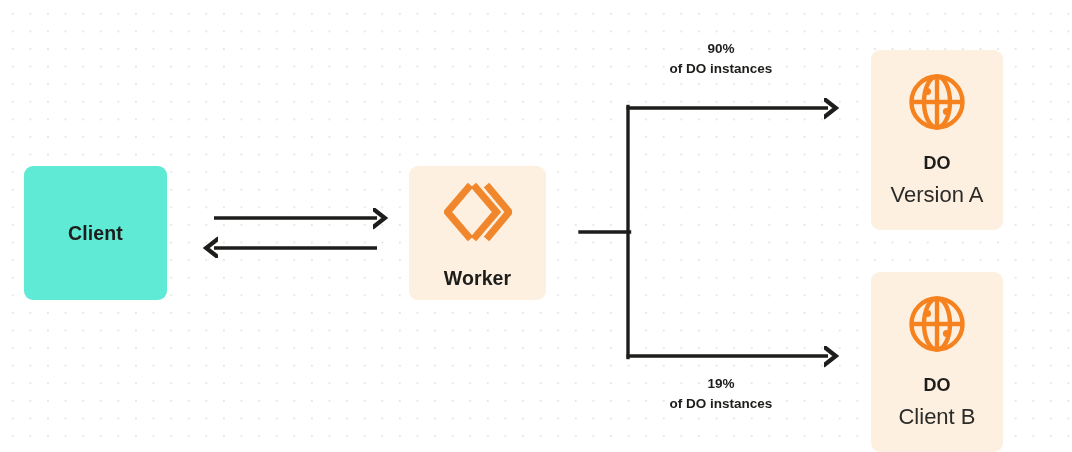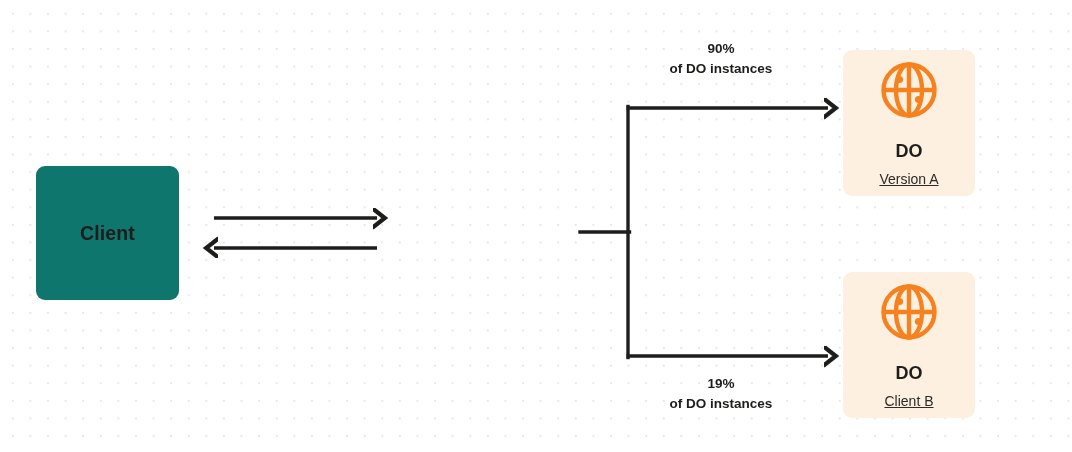--- a/index.html
+++ b/index.html
@@ -28,25 +28,25 @@
     position: absolute;
     border-radius: 9px;
     display: flex;
     flex-direction: column;
     align-items: center;
     justify-content: center;
     box-sizing: border-box;
   }
   
   #client-node {
-    left: 36px;
+    left: 24px;
     top: 166px;
     width: 143px;
     height: 134px;
-    background: #0f766e;
+    background: #5eead4;
   }
   #client-node .node-title {
     font-size: 19.5px;
     font-weight: bold;
     color: #1d1d1b;
     letter-spacing: 0.1px;
   }
   
   #worker-node {
     left: 409px;
@@ -60,44 +60,43 @@
     margin-bottom: 20px;
   }
   #worker-node .node-title {
     font-size: 19.5px;
     font-weight: bold;
     color: #1d1d1b;
     letter-spacing: 0.1px;
   }
   
   .do-node {
-    left: 843px;
+    left: 871px;
     width: 132px;
-    height: 146px;
+    height: 180px;
     background: #fdf0e0;
   }
   #do-a-node { top: 50px; }
   #do-b-node { top: 272px; }
   .do-node .node-icon {
     margin-top: 2px;
     margin-bottom: 16px;
   }
   .do-node .node-title {
     font-size: 18px;
     font-weight: bold;
     color: #1d1d1b;
     line-height: 1.25;
   }
   .do-node .node-subtitle {
-    font-size: 14px;
+    font-size: 22px;
     font-weight: normal;
     color: #2b2b29;
     line-height: 1.3;
     margin-top: 7px;
-    text-decoration: underline;
   }
   
   .edge-label {
     position: absolute;
     text-align: center;
     font-size: 13.5px;
     font-weight: bold;
     color: #1d1d1b;
     line-height: 1.45;
     white-space: nowrap;
@@ -142,20 +141,33 @@
 
     <line x1="626.5" y1="108" x2="828" y2="108" stroke="#1d1d1b" stroke-width="3.4" marker-end="url(#arrowhead)"></line>
 
     <line x1="626.5" y1="356" x2="828" y2="356" stroke="#1d1d1b" stroke-width="3.4" marker-end="url(#arrowhead)"></line>
   </svg>
 
   <div class="node" id="client-node">
     <span class="node-title">Client</span>
   </div>
 
+  <div class="node" id="worker-node">
+    <span class="node-icon">
+      <svg width="68" height="62" viewBox="0 0 68 62" aria-hidden="true">
+
+        <path d="M 26.5 4 L 3.5 31 L 26.5 58" fill="none" stroke="#f0872c" stroke-width="7.2" stroke-linecap="butt" stroke-linejoin="miter"></path>
+
+        <path d="M 29.5 4 L 52.5 31 L 29.5 58" fill="none" stroke="#f0872c" stroke-width="7.2" stroke-linecap="butt" stroke-linejoin="miter"></path>
+
+        <path d="M 42.5 4 L 65 31 L 42.5 58" fill="none" stroke="#f0872c" stroke-width="7.2" stroke-linecap="butt" stroke-linejoin="miter"></path>
+      </svg>
+    </span>
+    <span class="node-title">Worker</span>
+  </div>
 
   <div class="node do-node" id="do-a-node">
     <span class="node-icon">
       <svg width="60" height="60" viewBox="0 0 60 60" aria-hidden="true">
         <circle cx="30" cy="30" r="25.5" fill="none" stroke="#f6821f" stroke-width="4.4"></circle>
         <line x1="6" y1="30" x2="54" y2="30" stroke="#f6821f" stroke-width="4.4"></line>
         <line x1="30" y1="5" x2="30" y2="55" stroke="#f6821f" stroke-width="4.4"></line>
         <ellipse cx="30" cy="30" rx="13" ry="25.5" fill="none" stroke="#f6821f" stroke-width="4.4"></ellipse>
         <circle cx="20.5" cy="19.5" r="3.6" fill="#f6821f"></circle>
         <circle cx="39.5" cy="39.5" r="3.6" fill="#f6821f"></circle>

